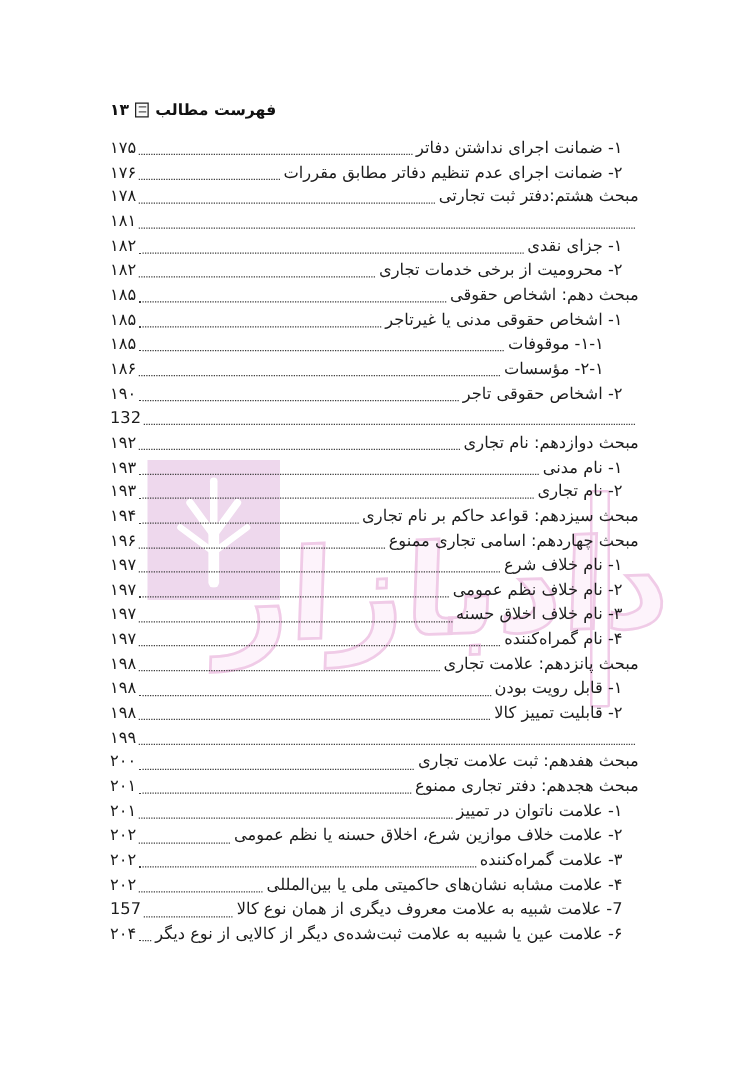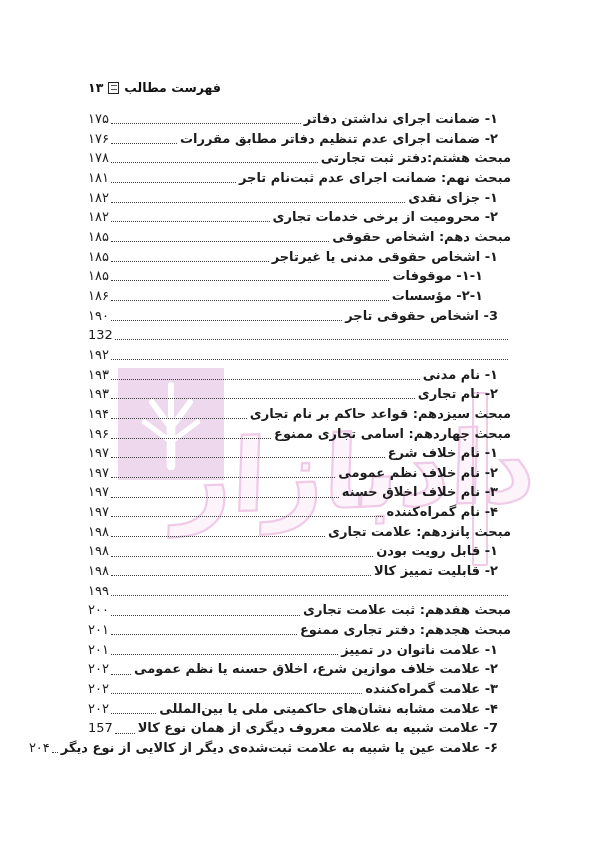--- a/index.html
+++ b/index.html
@@ -44,21 +44,21 @@
     position:absolute;left:1.5px;right:1.5px;top:2.5px;bottom:2.5px;display:block;
     border-top:1.5px solid #555;border-bottom:1.5px solid #555;
   }
 
   
   .toc{
     position:absolute;left:88px;top:109px;width:423px;z-index:1;
     direction:rtl;color:#1c1c1c;font-size:13px;
   }
   .row{display:flex;align-items:stretch;height:19.66px;overflow:visible;}
-  .row .t{white-space:nowrap;flex-shrink:0;line-height:19.66px;font-weight:bold;}
+  .row .t{white-space:nowrap;flex-shrink:0;line-height:19.66px;}
   .row .p{white-space:nowrap;flex-shrink:0;line-height:19.66px;}
   .row .lead{
     flex:1 1 0;min-width:6px;align-self:flex-end;
     border-bottom:1.7px dotted #3d3d3d;margin:0 3px 4.5px 2px;height:0;
   }
   .row.lv1{padding-right:13px;}
   .row.lv2{padding-right:28px;}
 </style>
 </head>
 <body>
@@ -102,21 +102,20 @@
         <span class="t">۲- ضمانت اجرای عدم تنظیم دفاتر مطابق مقررات</span>
         <span class="lead"></span>
         <span class="p">۱۷۶</span>
       </div>
       <div class="row lv0">
         <span class="t">مبحث هشتم:دفتر ثبت تجارتی</span>
         <span class="lead"></span>
         <span class="p">۱۷۸</span>
       </div>
       <div class="row lv0">
-        <span class="t">مبحث نهم: ضمانت اجرای عدم ثبت‌نام تاجر</span>
         <span class="lead"></span>
         <span class="p">۱۸۱</span>
       </div>
       <div class="row lv1">
         <span class="t">۱- جزای نقدی</span>
         <span class="lead"></span>
         <span class="p">۱۸۲</span>
       </div>
       <div class="row lv1">
         <span class="t">۲- محرومیت از برخی خدمات تجاری</span>
@@ -137,29 +136,30 @@
         <span class="t">۱-۱- موقوفات</span>
         <span class="lead"></span>
         <span class="p">۱۸۵</span>
       </div>
       <div class="row lv2">
         <span class="t">۲-۱- مؤسسات</span>
         <span class="lead"></span>
         <span class="p">۱۸۶</span>
       </div>
       <div class="row lv1">
-        <span class="t">3- اشخاص حقوقی تاجر</span>
+        <span class="t">۲- اشخاص حقوقی تاجر</span>
         <span class="lead"></span>
         <span class="p">۱۹۰</span>
       </div>
       <div class="row lv0">
         <span class="lead"></span>
         <span class="p">132</span>
       </div>
       <div class="row lv0">
+        <span class="t">مبحث دوازدهم: نام تجاری</span>
         <span class="lead"></span>
         <span class="p">۱۹۲</span>
       </div>
       <div class="row lv1">
         <span class="t">۱- نام مدنی</span>
         <span class="lead"></span>
         <span class="p">۱۹۳</span>
       </div>
       <div class="row lv1">
         <span class="t">۲- نام تجاری</span>

